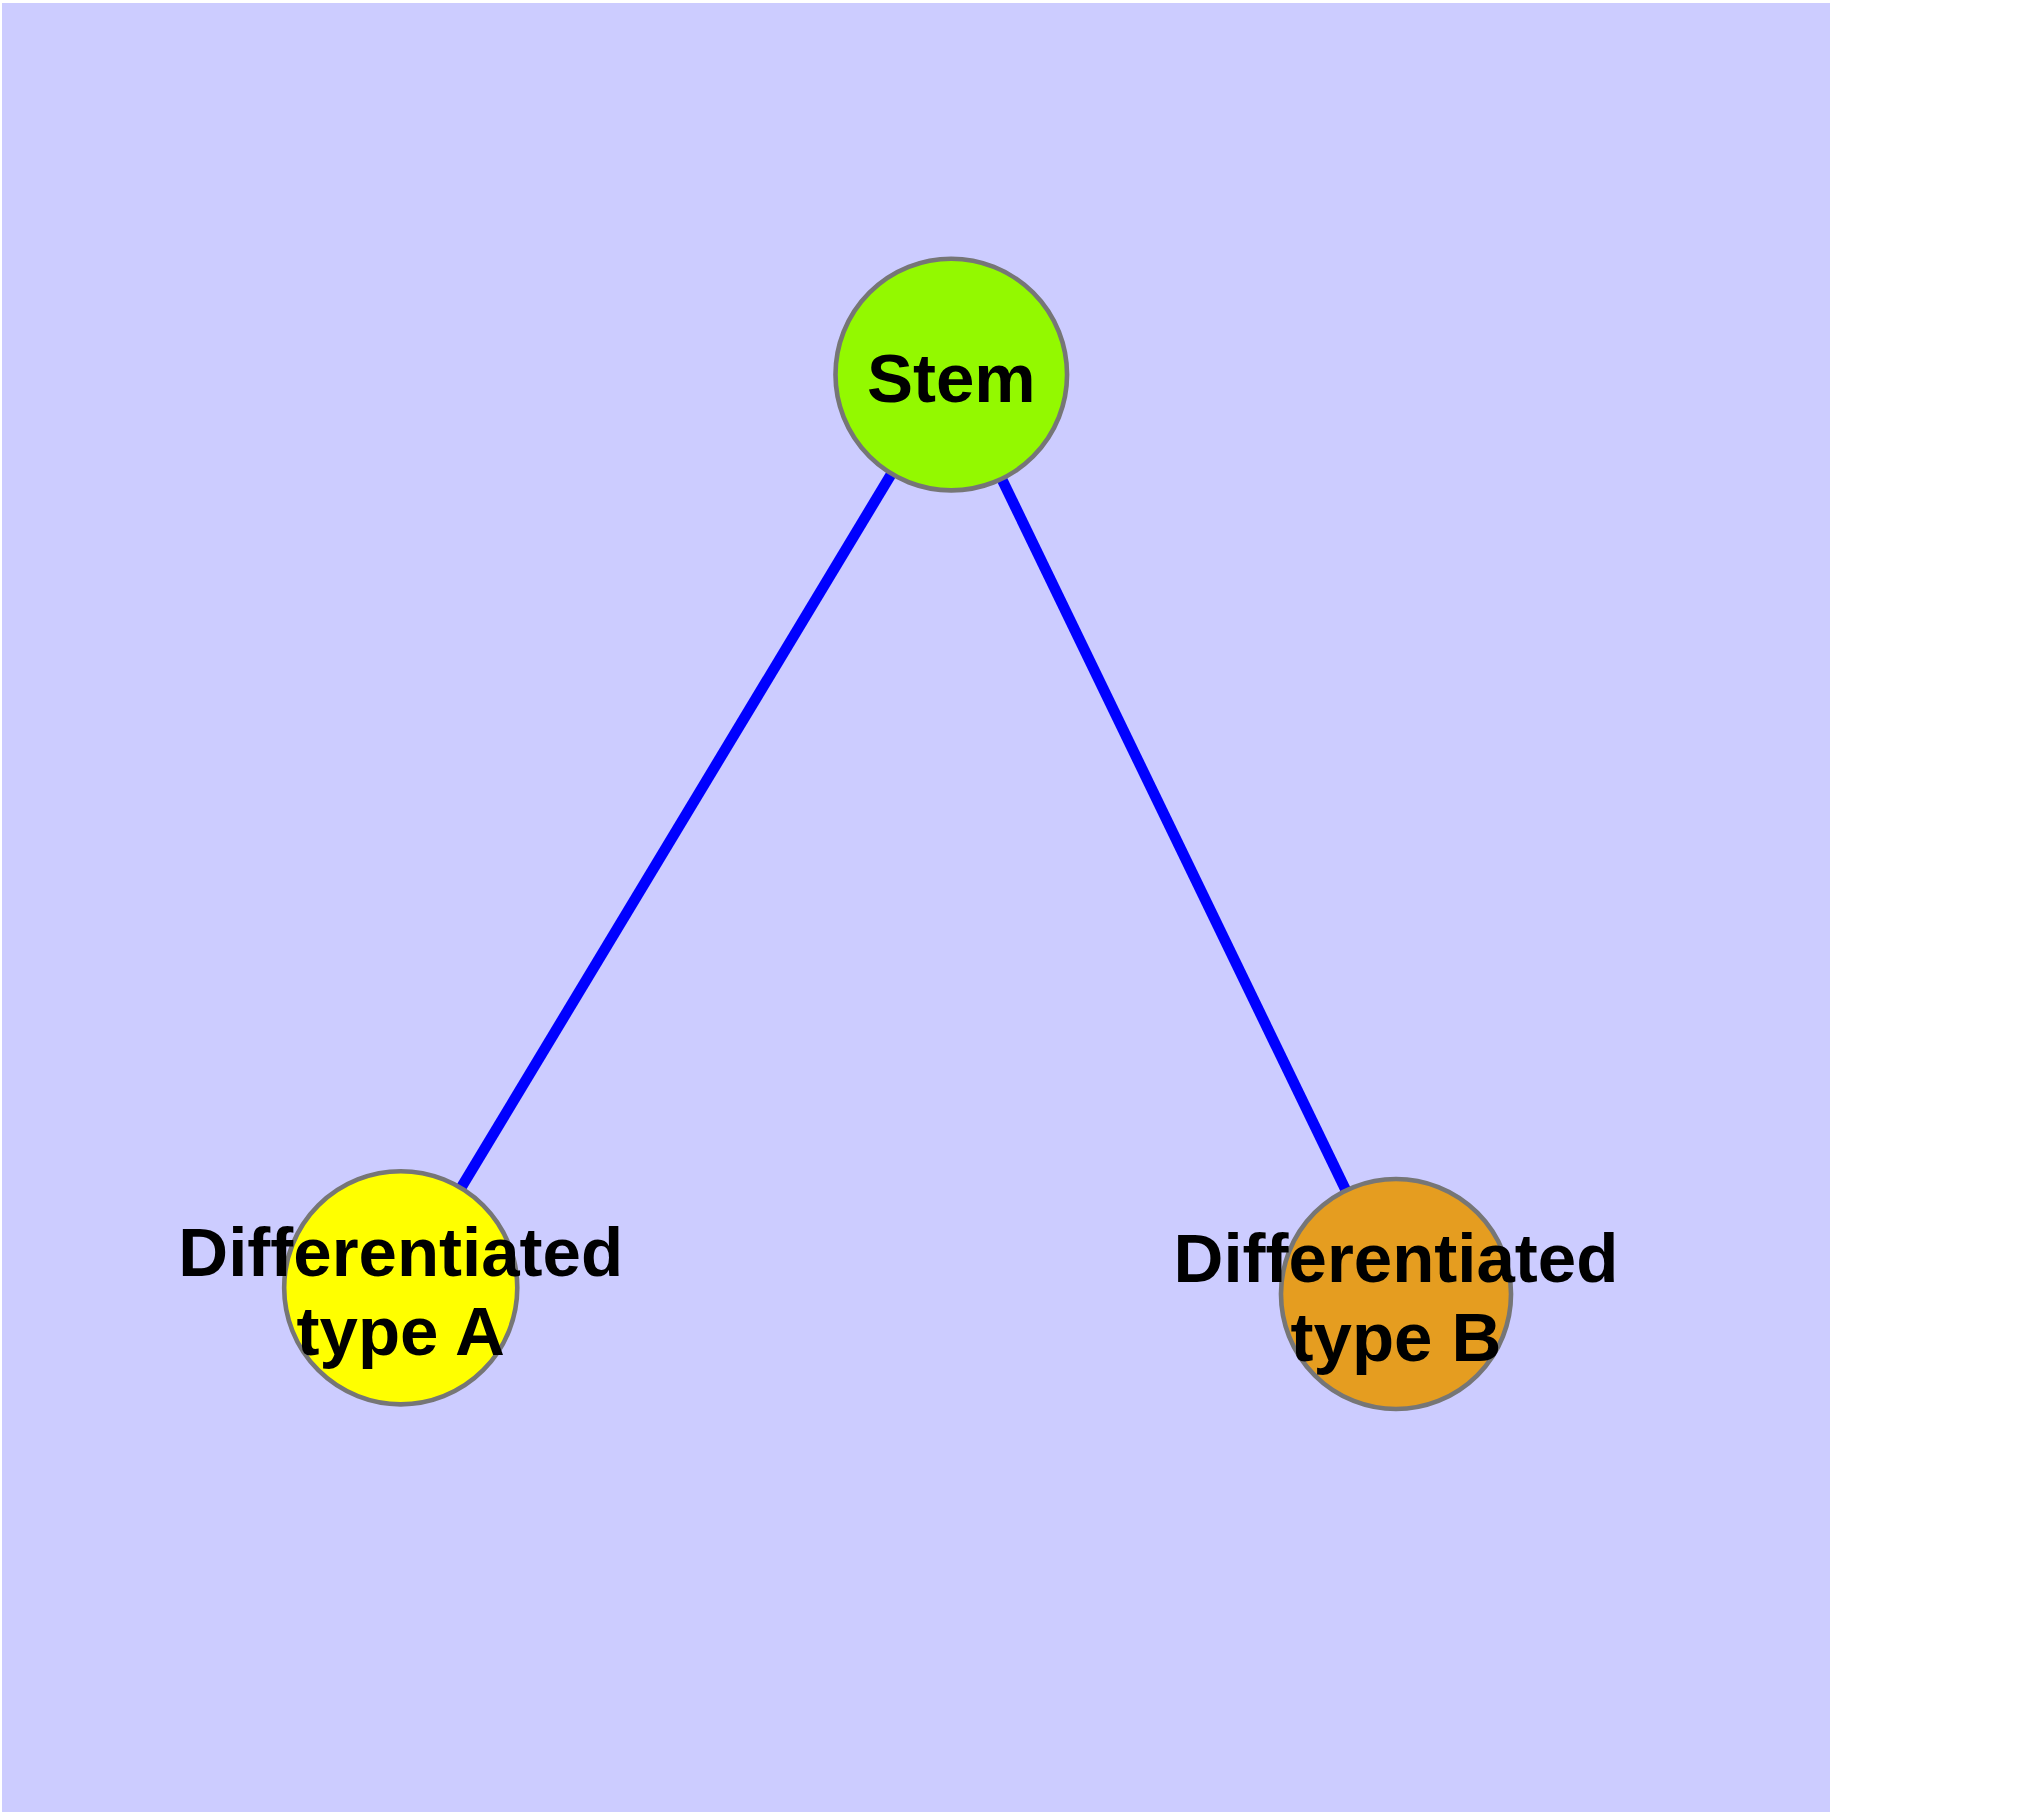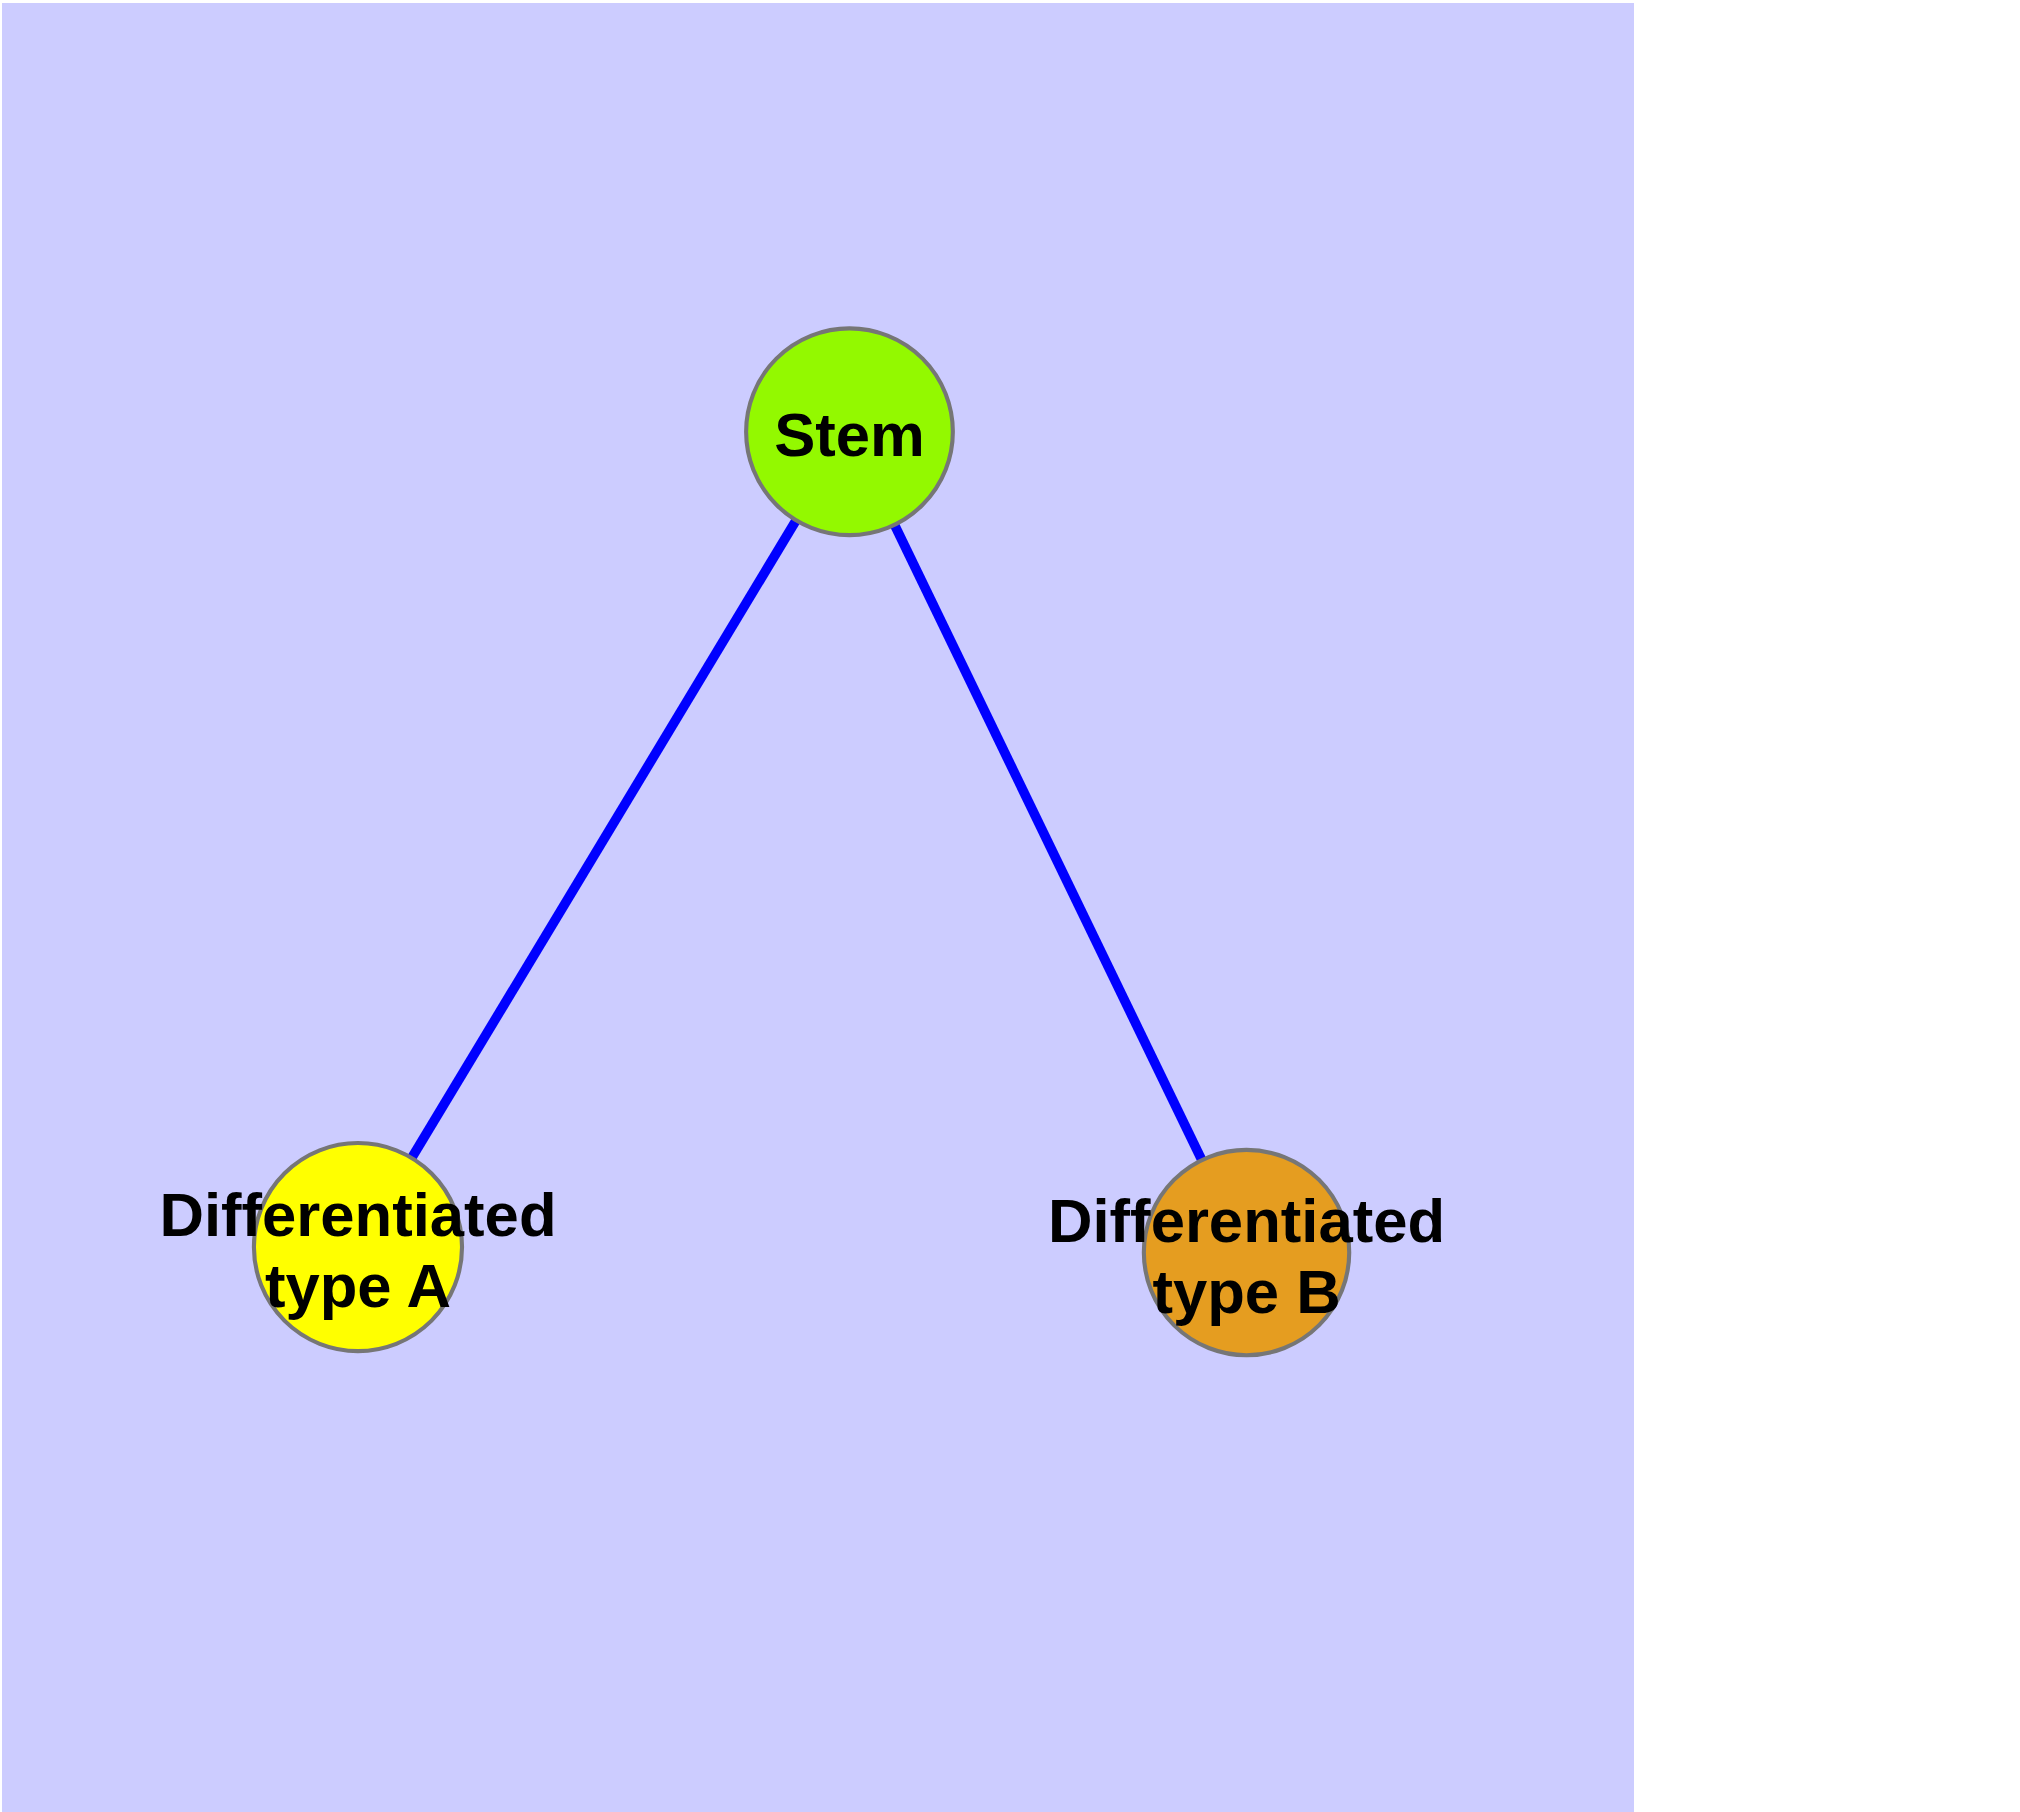--- a/index.html
+++ b/index.html
@@ -4,21 +4,21 @@
 <style>
   html, body {
     margin: 0;
     padding: 0;
   }
   body {
     font-family: "Liberation Sans", sans-serif;
   }
   .canvas {
     position: relative;
-    width: 1634px;
+    width: 1830px;
     height: 1812px;
     box-sizing: border-box;
     
     border-top: 3.4px solid #ffffff;
     border-left: 2.5px solid #ffffff;
     overflow: hidden;
   }
   .canvas svg {
     display: block;
     width: 100%;

